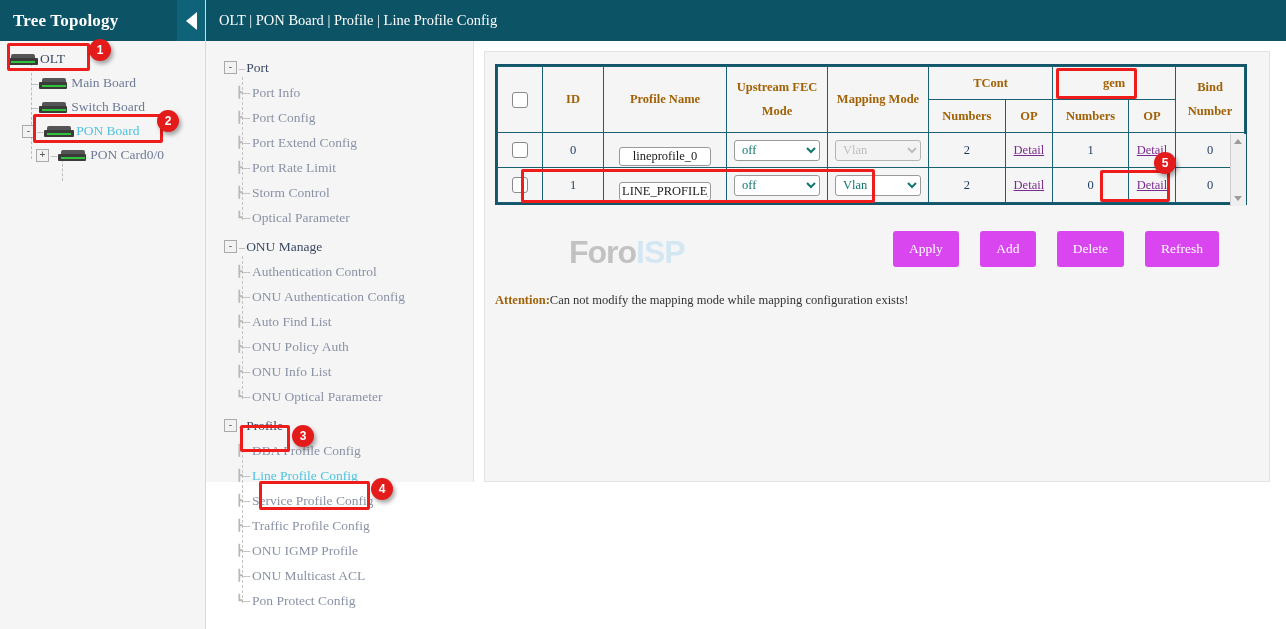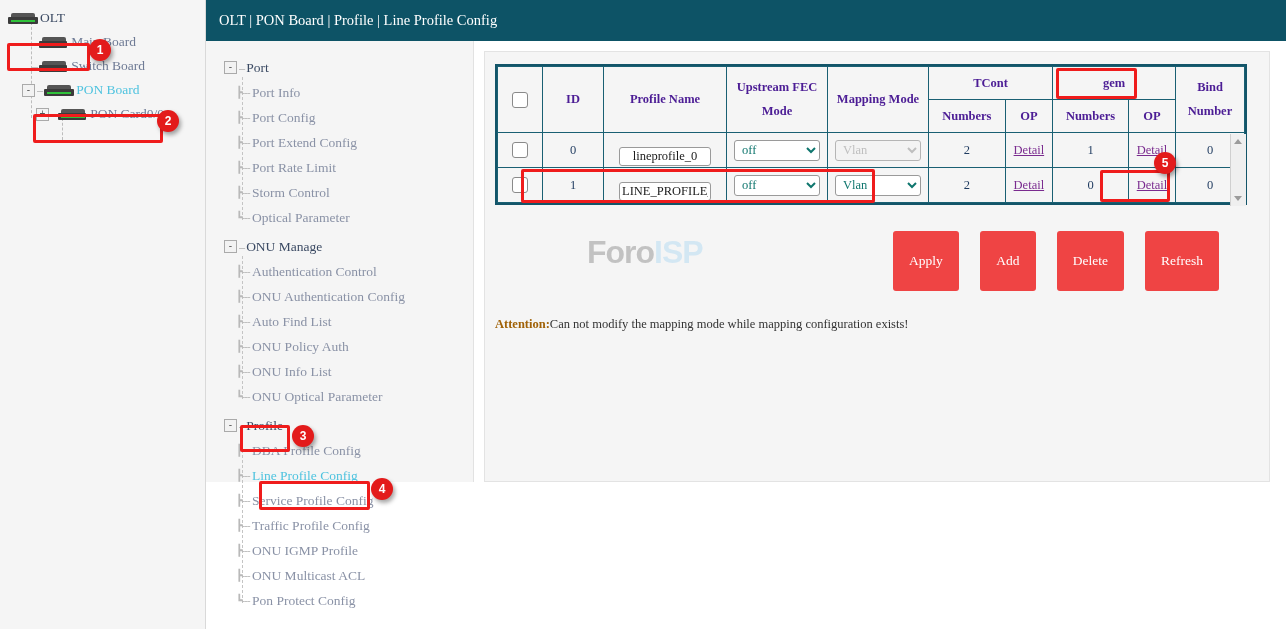--- a/index.html
+++ b/index.html
@@ -76,21 +76,21 @@
   .nav-group .gline{position:absolute;left:36px;top:22px;bottom:10px;border-left:1px dashed #c4c4c4;}
   
   #panel{
     border:1px solid #e3e3e3;background:#f5f5f5;height:100%;
     box-sizing:border-box;padding:12px 10px 0 10px;position:relative;
   }
   table.grid{border-collapse:collapse;width:748px;background:#f5f5f5;font-size:12.5px;}
   table.grid th,table.grid td{
     border:1px solid #1a6073;text-align:center;color:#1e3a5f;
   }
-  table.grid thead th{font-weight:bold;color:#4c1d95;padding:4px 2px;}
+  table.grid thead th{font-weight:bold;color:#a16207;padding:4px 2px;}
   .tbl-outer{border:2px solid #135569;display:inline-block;background:#f5f5f5;position:relative;}
   .row-h{height:33px;}
   td.cell{height:32px;background:#f5f5f5;}
   .chk{
     width:14px;height:14px;border:1px solid #8a8a8a;border-radius:3px;background:#fff;display:inline-block;
     vertical-align:middle;cursor:pointer;
   }
   input.tin{
     width:92px;height:19px;border:1px solid #9a9a9a;border-radius:3px;background:#fff;
     font-family:"Liberation Serif",serif;font-size:12.5px;text-align:center;color:#1a1a1a;
@@ -99,28 +99,28 @@
   select.tsel{
     width:86px;height:21px;border:1px solid #9a9a9a;border-radius:3px;background:#fff;
     font-family:"Liberation Serif",serif;font-size:12.5px;color:#0f766e;padding-left:3px;
     box-sizing:border-box;
   }
   select.tsel:disabled{color:#a8a8a8;background:#f3f3f3;}
   a.detail{color:#7a2b8f;text-decoration:underline;font-size:12.5px;cursor:pointer;}
   
   #btnrow{margin-top:22px;width:748px;display:flex;justify-content:flex-end;gap:21px;padding-right:24px;box-sizing:border-box;}
   .btn{
-    background:#ef4444;color:#ffffff;border:none;border-radius:3px;
-    padding:22px 16px;font-size:13.5px;font-family:"Liberation Serif",serif;cursor:pointer;
+    background:#d946ef;color:#ffffff;border:none;border-radius:3px;
+    padding:10px 16px;font-size:13.5px;font-family:"Liberation Serif",serif;cursor:pointer;
     min-width:56px;
   }
   #attention{margin-top:26px;font-size:12.5px;color:#333;}
   #attention b{color:#a16207;}
   #watermark{
-    position:absolute;left:102px;top:182px;font-size:32px;font-weight:bold;
+    position:absolute;left:84px;top:182px;font-size:32px;font-weight:bold;
     font-family:"Liberation Sans",sans-serif;opacity:.55;letter-spacing:-1px;
   }
   #watermark .a{color:#9a9a9a;}
   #watermark .b{color:#b9dcf2;}
   
   .vscroll{
     position:absolute;right:-1px;top:0;width:15px;height:100%;background:#efefef;border-left:1px solid #cfcfcf;
   }
   .vscroll .arrow{position:absolute;left:3px;width:0;height:0;}
   .vscroll .up{top:5px;border-left:4px solid transparent;border-right:4px solid transparent;border-bottom:5px solid #9b9b9b;}
@@ -131,20 +131,26 @@
     position:absolute;width:22px;height:22px;border-radius:50%;background:#e31b1b;color:#fff;
     font-family:"Liberation Sans",sans-serif;font-size:12px;font-weight:bold;
     display:flex;align-items:center;justify-content:center;z-index:45;
     box-shadow:2px 3px 4px rgba(0,0,0,.35);
   }
 </style>
 </head>
 <body>
 
 <div id="sidebar">
+  <div id="sidebar-header">
+    <span id="sidebar-title">Tree Topology</span>
+    <div id="collapse-btn">
+      <span class="tri"></span>
+    </div>
+  </div>
   <div id="tree">
     <div class="vline" style="left:31px;top:22px;height:96px;"></div>
     <div class="vline" style="left:62px;top:118px;height:22px;"></div>
 
     <div class="tnode root" style="padding-left:8px;">
       <span class="dev-icon">
           <span class="top"></span>
           <span class="body"></span>
           <span class="led"></span>
         </span>

